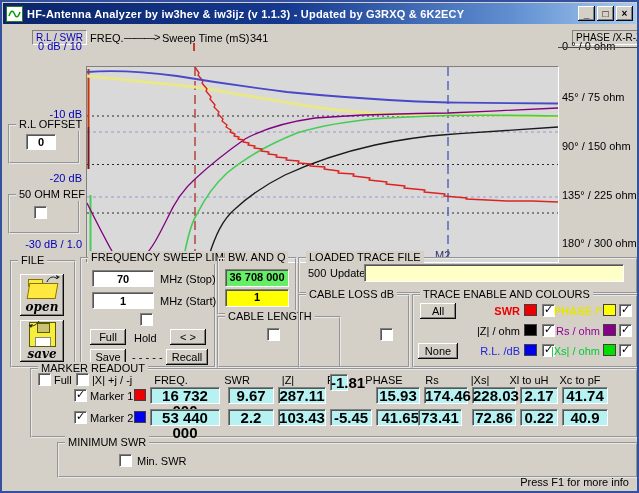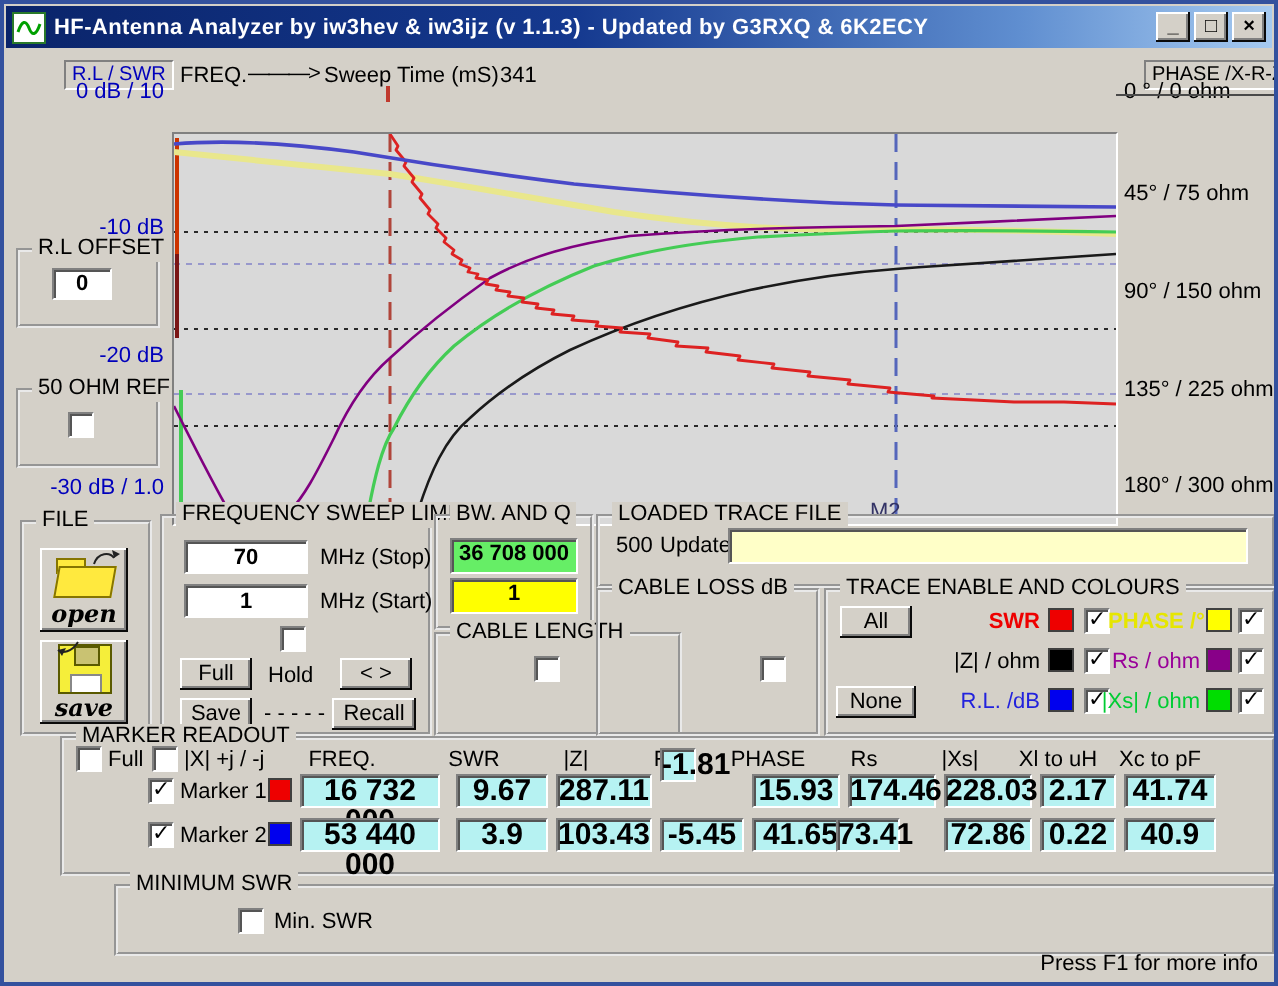--- a/index.html
+++ b/index.html
@@ -254,25 +254,25 @@
   <span class="cfield" style="left:374px;top:385px;width:44px;height:17px;">15.93</span>
   <span class="cfield" style="left:422px;top:385px;width:44px;height:17px;">174.46</span>
   <span class="cfield" style="left:470px;top:385px;width:44px;height:17px;">228.03</span>
   <span class="cfield" style="left:518px;top:385px;width:38px;height:17px;">2.17</span>
   <span class="cfield" style="left:560px;top:385px;width:46px;height:17px;">41.74</span>
 
   <span class="cb on" style="left:72px;top:409px;"></span>
   <span class="lbl" style="left:88px;top:410px;">Marker 2</span>
   <span class="sw sw-blue" style="left:132px;top:409px;width:12px;"></span>
   <span class="cfield" style="left:148px;top:407px;width:70px;height:17px;">53 440 000</span>
-  <span class="cfield" style="left:226px;top:407px;width:46px;height:17px;">3.9</span>
+  <span class="cfield" style="left:226px;top:407px;width:46px;height:17px;">2.2</span>
   <span class="cfield" style="left:276px;top:407px;width:48px;height:17px;">103.43</span>
   <span class="cfield" style="left:328px;top:407px;width:42px;height:17px;">-5.45</span>
   <span class="cfield" style="left:374px;top:407px;width:44px;height:17px;text-align:right;">41.65</span>
-  <span class="cfield" style="left:416px;top:407px;width:32px;height:17px;">73.41</span>
+  <span class="cfield" style="left:416px;top:407px;width:44px;height:17px;">73.41</span>
   <span class="cfield" style="left:470px;top:407px;width:44px;height:17px;">72.86</span>
   <span class="cfield" style="left:518px;top:407px;width:38px;height:17px;">0.22</span>
   <span class="cfield" style="left:560px;top:407px;width:46px;height:17px;">40.9</span>
 
   <div class="gb" style="left:55px;top:440px;width:577px;height:32px;">
     <span class="lg">MINIMUM SWR</span>
     <span class="cb" style="left:60px;top:10px;"></span>
     <span class="lbl" style="left:78px;top:11px;">Min. SWR</span>
   </div>
 

